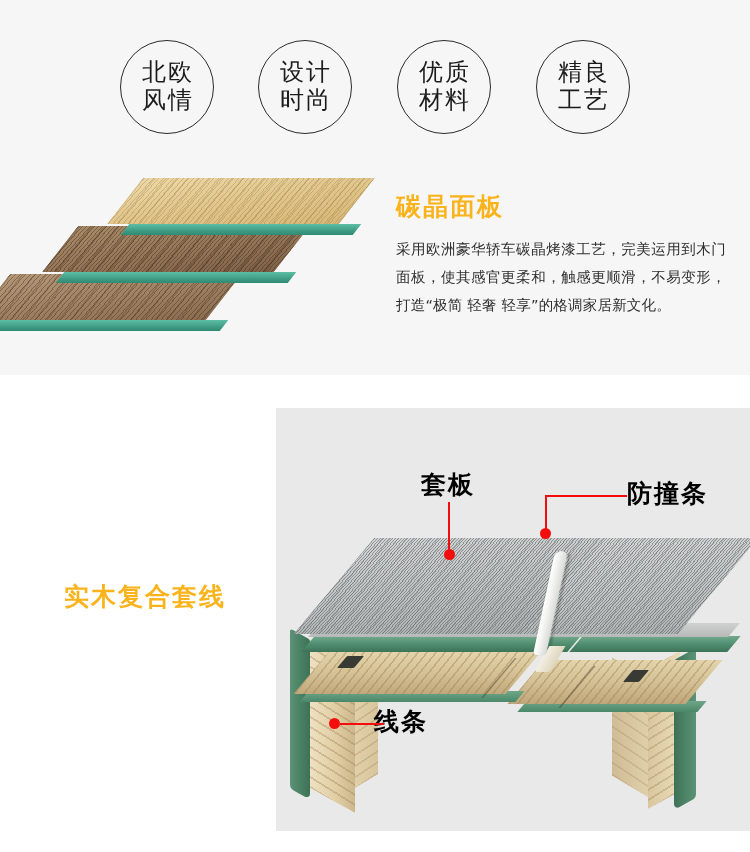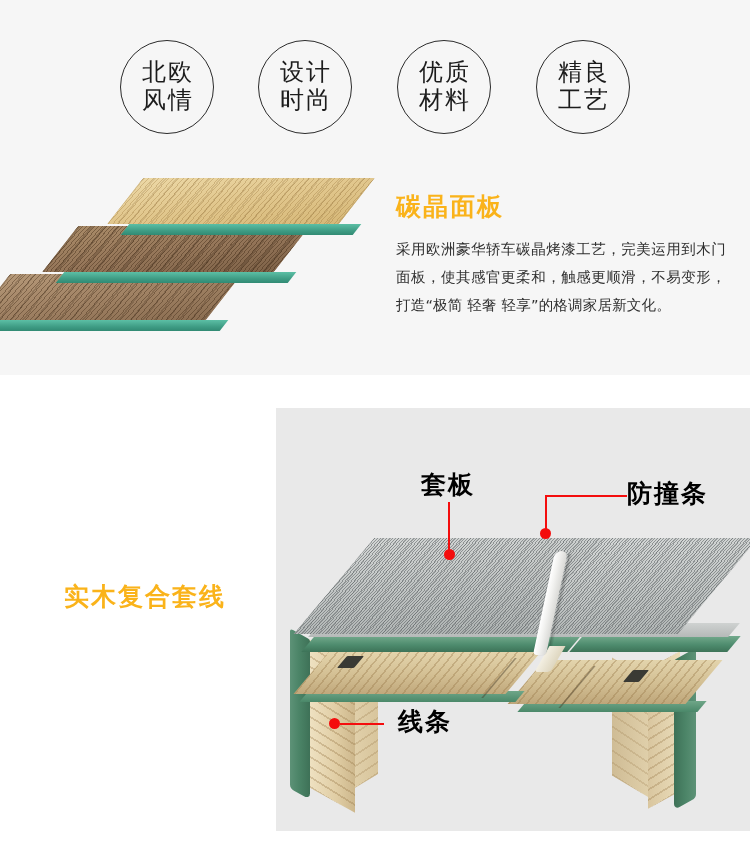--- a/index.html
+++ b/index.html
@@ -243,21 +243,21 @@
   .seam{
     background:rgba(70,60,40,.45);
   }
   .seam1{ left:222px; top:250px; width:2px; height:40px; transform:skewX(-40deg); }
   .seam2{ left:300px; top:258px; width:2px; height:42px; transform:skewX(-40deg); }
 
   
   .annot{ position:absolute; color:#000000; font-size:25px; font-weight:700; letter-spacing:2px; white-space:nowrap;}
   .lbl-taoban{ left:421px; top:468px; }
   .lbl-fangzhuang{ left:627px; top:477px; }
-  .lbl-xiantiao{ left:398px; top:705px; }
+  .lbl-xiantiao{ left:374px; top:705px; }
 
   .lead{ position:absolute; background:#f40d0d; }
   .lead-v1{ left:448px; top:502px; width:2px; height:52px; }     
   .lead-h2{ left:545px; top:495px; width:82px; height:2px; }      
   .lead-v2{ left:545px; top:495px; width:2px; height:38px; }      
   .lead-h3{ left:340px; top:723px; width:44px; height:2px; }      
 
   .dot{ position:absolute; width:11px; height:11px; border-radius:50%; background:#f40d0d; }
   .dot1{ left:444px; top:549px; }
   .dot2{ left:540px; top:528px; }

